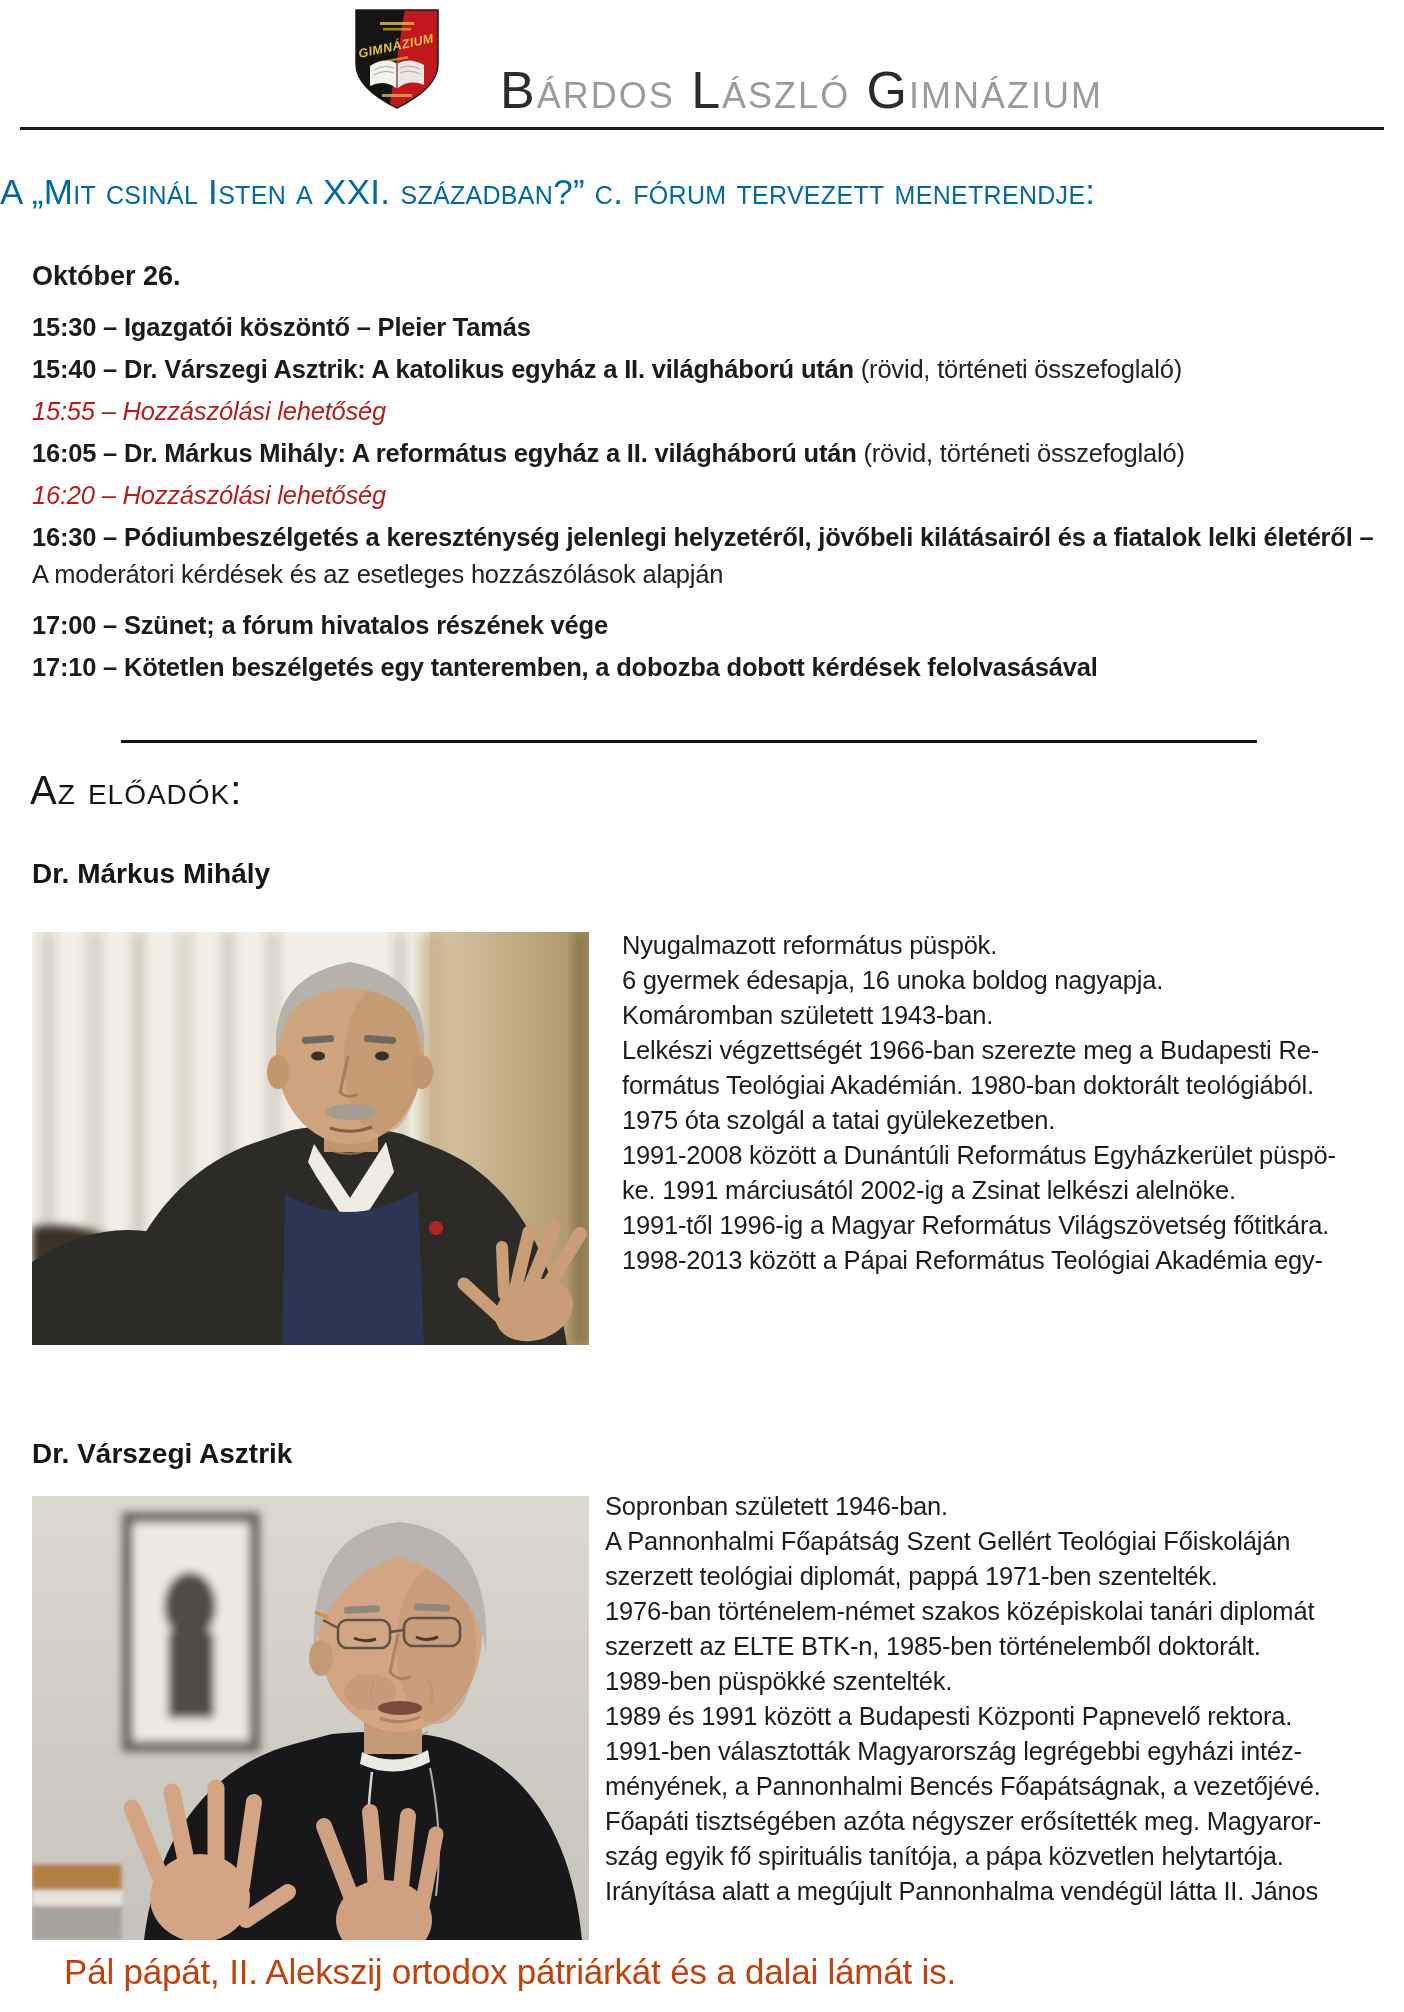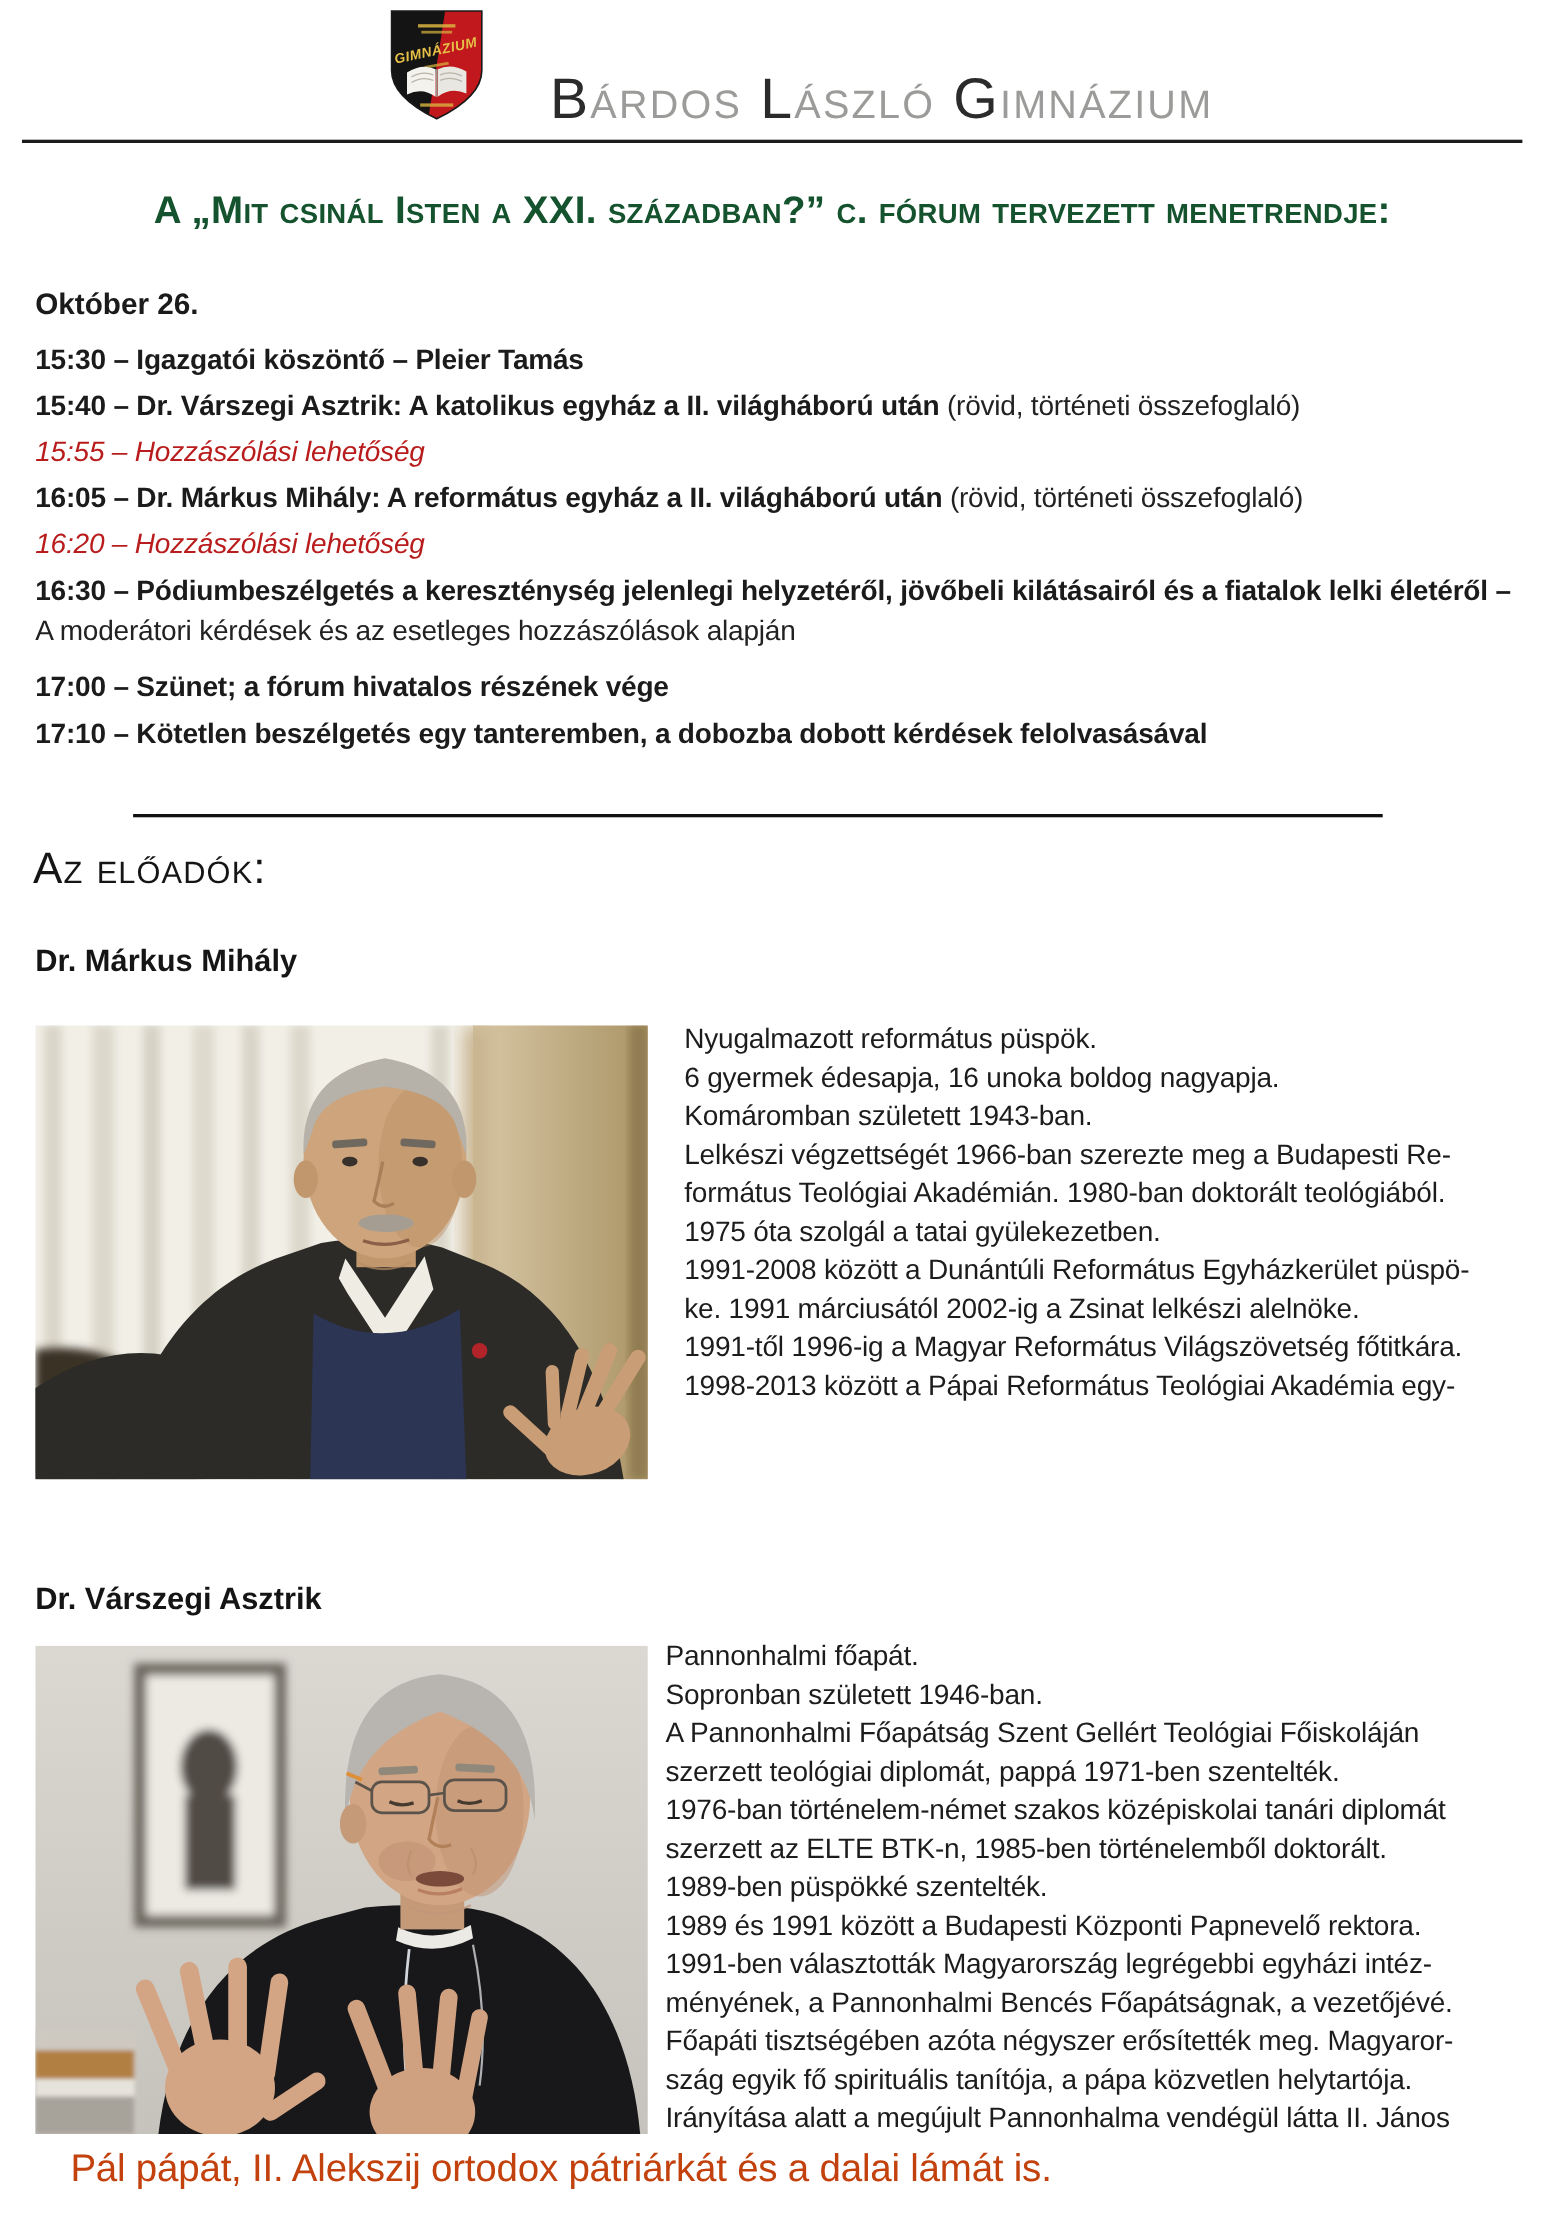--- a/index.html
+++ b/index.html
@@ -10,22 +10,22 @@
   
   .logo{position:absolute;left:352px;top:8px;}
   .school-name{
     position:absolute;left:500px;top:60px;
     font-variant:small-caps;font-size:52px;letter-spacing:2px;
     color:#9b9b99;font-weight:400;white-space:nowrap;
   }
   .school-name .cap{color:#2b2b2b;}
   .header-rule{position:absolute;top:127px;left:20px;width:1364px;border-top:3px solid #1b1b1b;}
   .main-title{
-    position:absolute;top:172px;left:0;right:0;text-align:center;
-    font-variant:small-caps;font-weight:700;font-size:35px;color:#14532d;
+    position:absolute;top:172px;left:0;right:0;text-align:left;
+    font-variant:small-caps;font-weight:400;font-size:35px;color:#0369a1;
     letter-spacing:0.3px;white-space:nowrap;
   }
   
   .schedule{position:absolute;left:32px;top:258px;width:1342px;}
   .sched-date{font-size:27px;font-weight:700;margin-bottom:15px;line-height:36px;}
   .sched-entry{font-size:25.5px;line-height:37px;margin-bottom:5px;letter-spacing:-0.2px;}
   .sched-entry .main{font-weight:700;}
   .sched-entry .note{font-weight:400;color:#222;}
   .sched-entry.italic .main{font-weight:400;font-style:italic;color:#b91c1c;}
   .sched-entry.gap{margin-top:14px;}
@@ -254,21 +254,20 @@
         <ellipse cx="352" cy="424" rx="48" ry="40" fill="#d0a181" stroke="none"></ellipse>
         <line x1="322" y1="408" x2="292" y2="330" stroke="#d0a181" stroke-width="16"></line>
         <line x1="346" y1="402" x2="338" y2="316" stroke="#d0a181" stroke-width="16"></line>
         <line x1="368" y1="402" x2="376" y2="320" stroke="#d0a181" stroke-width="16"></line>
         <line x1="390" y1="410" x2="404" y2="338" stroke="#d0a181" stroke-width="15"></line>
       </g>
     </svg>
   </div>
 
   <div class="bio" id="bio2">
-      <div>Pannonhalmi főapát.</div>
       <div>Sopronban született 1946-ban.</div>
       <div>A Pannonhalmi Főapátság Szent Gellért Teológiai Főiskoláján</div>
       <div>szerzett teológiai diplomát, pappá 1971-ben szentelték.</div>
       <div>1976-ban történelem-német szakos középiskolai tanári diplomát</div>
       <div>szerzett az ELTE BTK-n, 1985-ben történelemből doktorált.</div>
       <div>1989-ben püspökké szentelték.</div>
       <div>1989 és 1991 között a Budapesti Központi Papnevelő rektora.</div>
       <div>1991-ben választották Magyarország legrégebbi egyházi intéz-</div>
       <div>ményének, a Pannonhalmi Bencés Főapátságnak, a vezetőjévé.</div>
       <div>Főapáti tisztségében azóta négyszer erősítették meg. Magyaror-</div>

